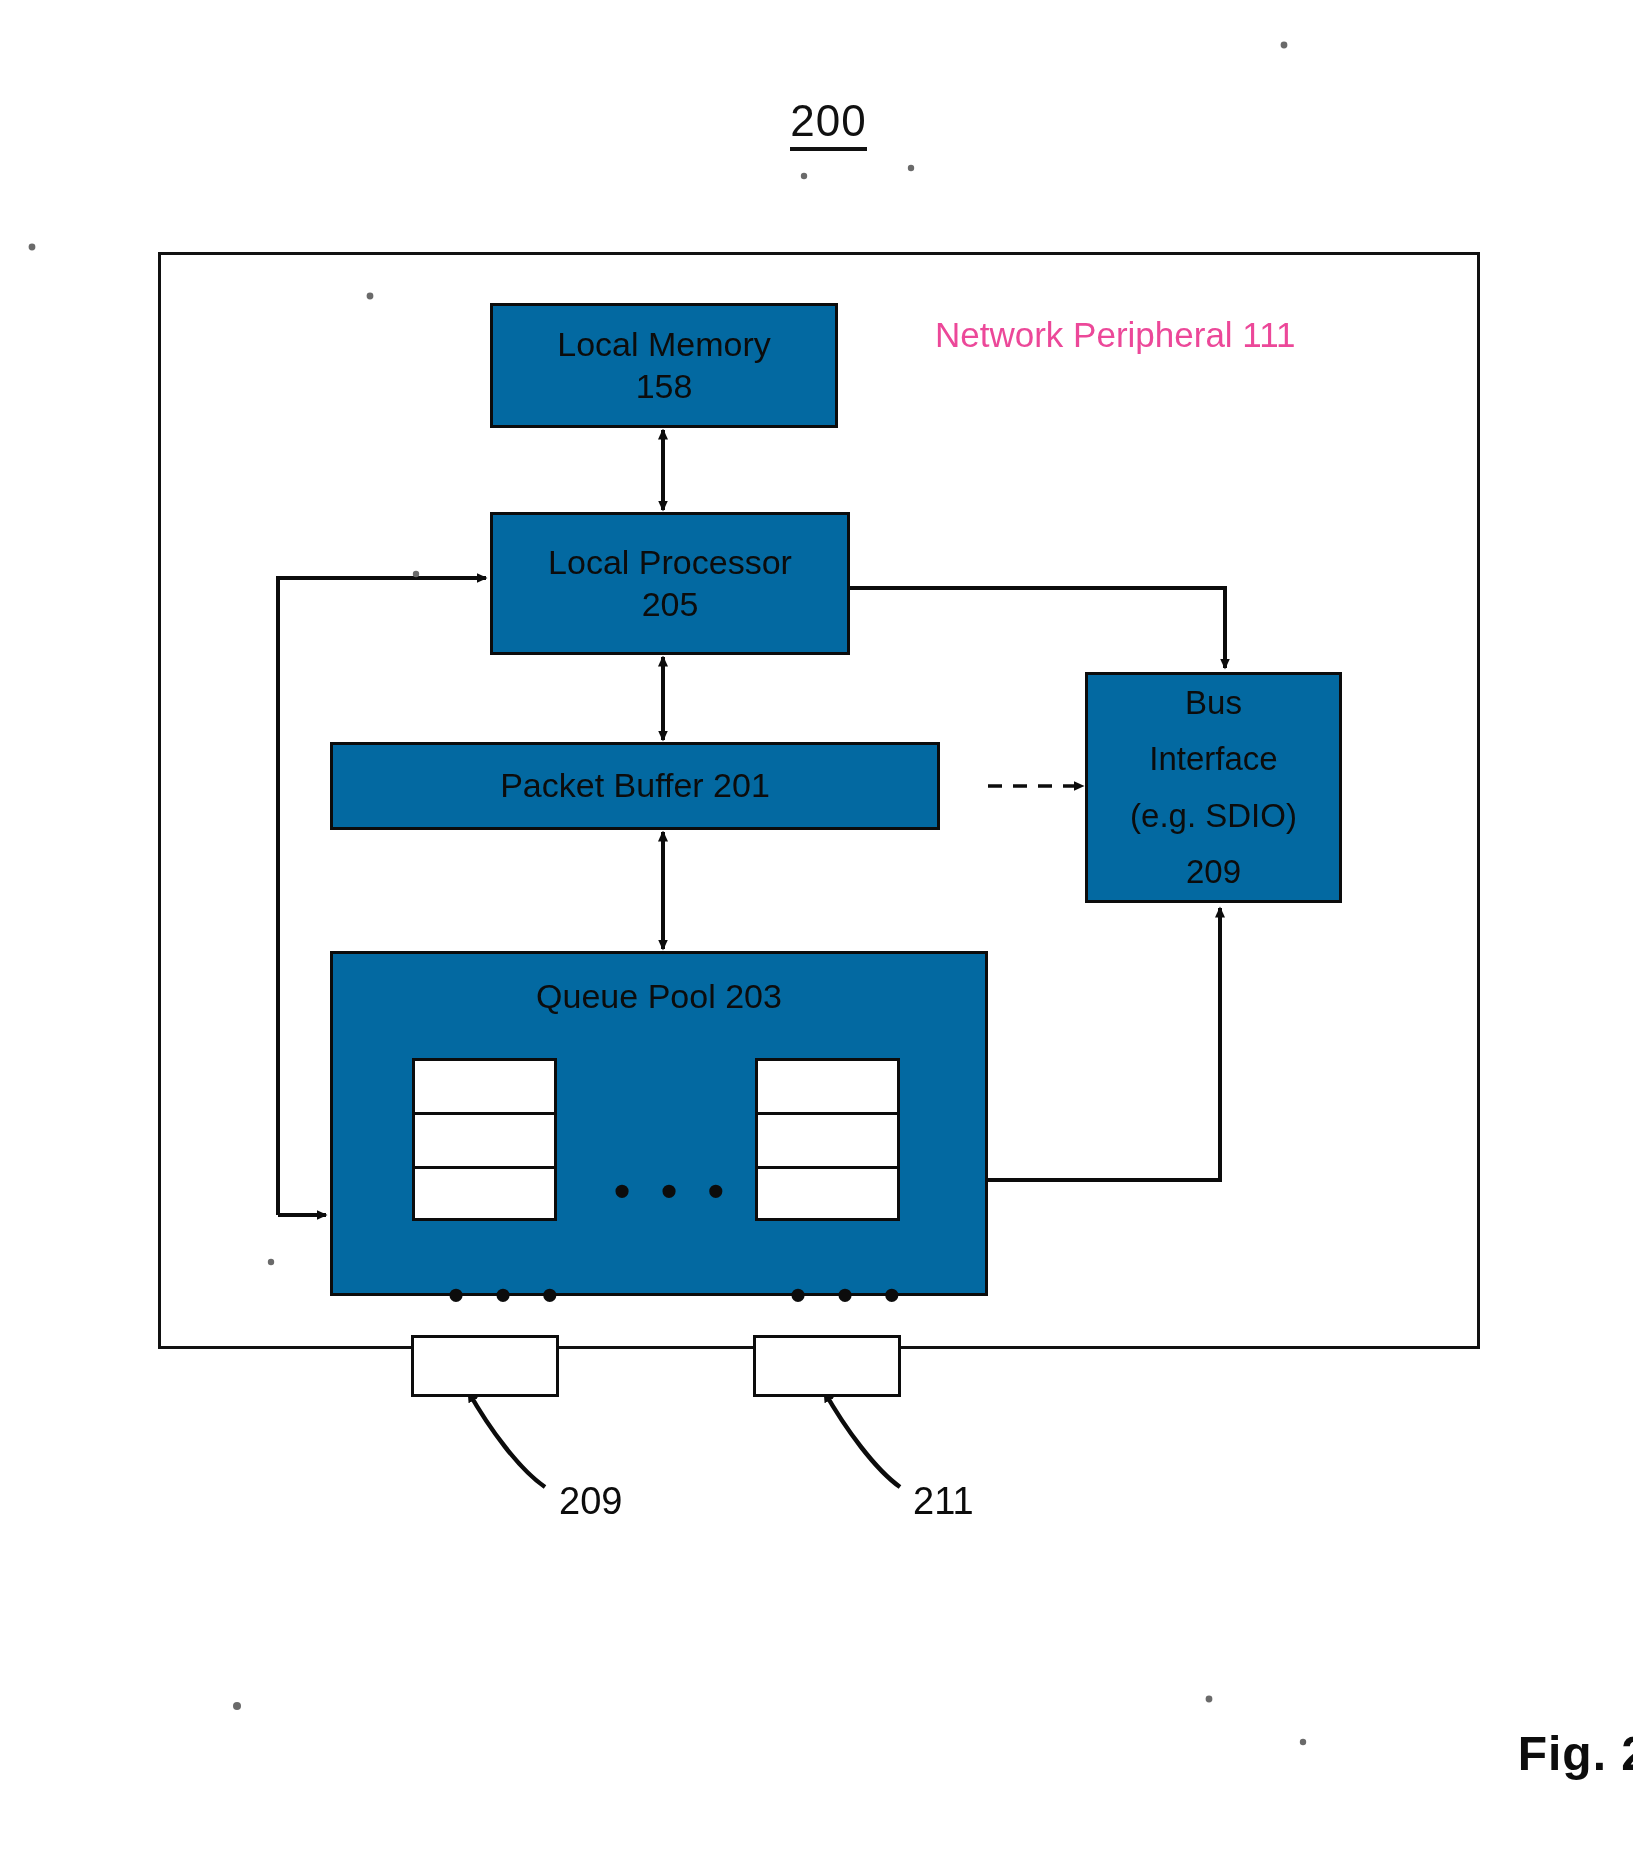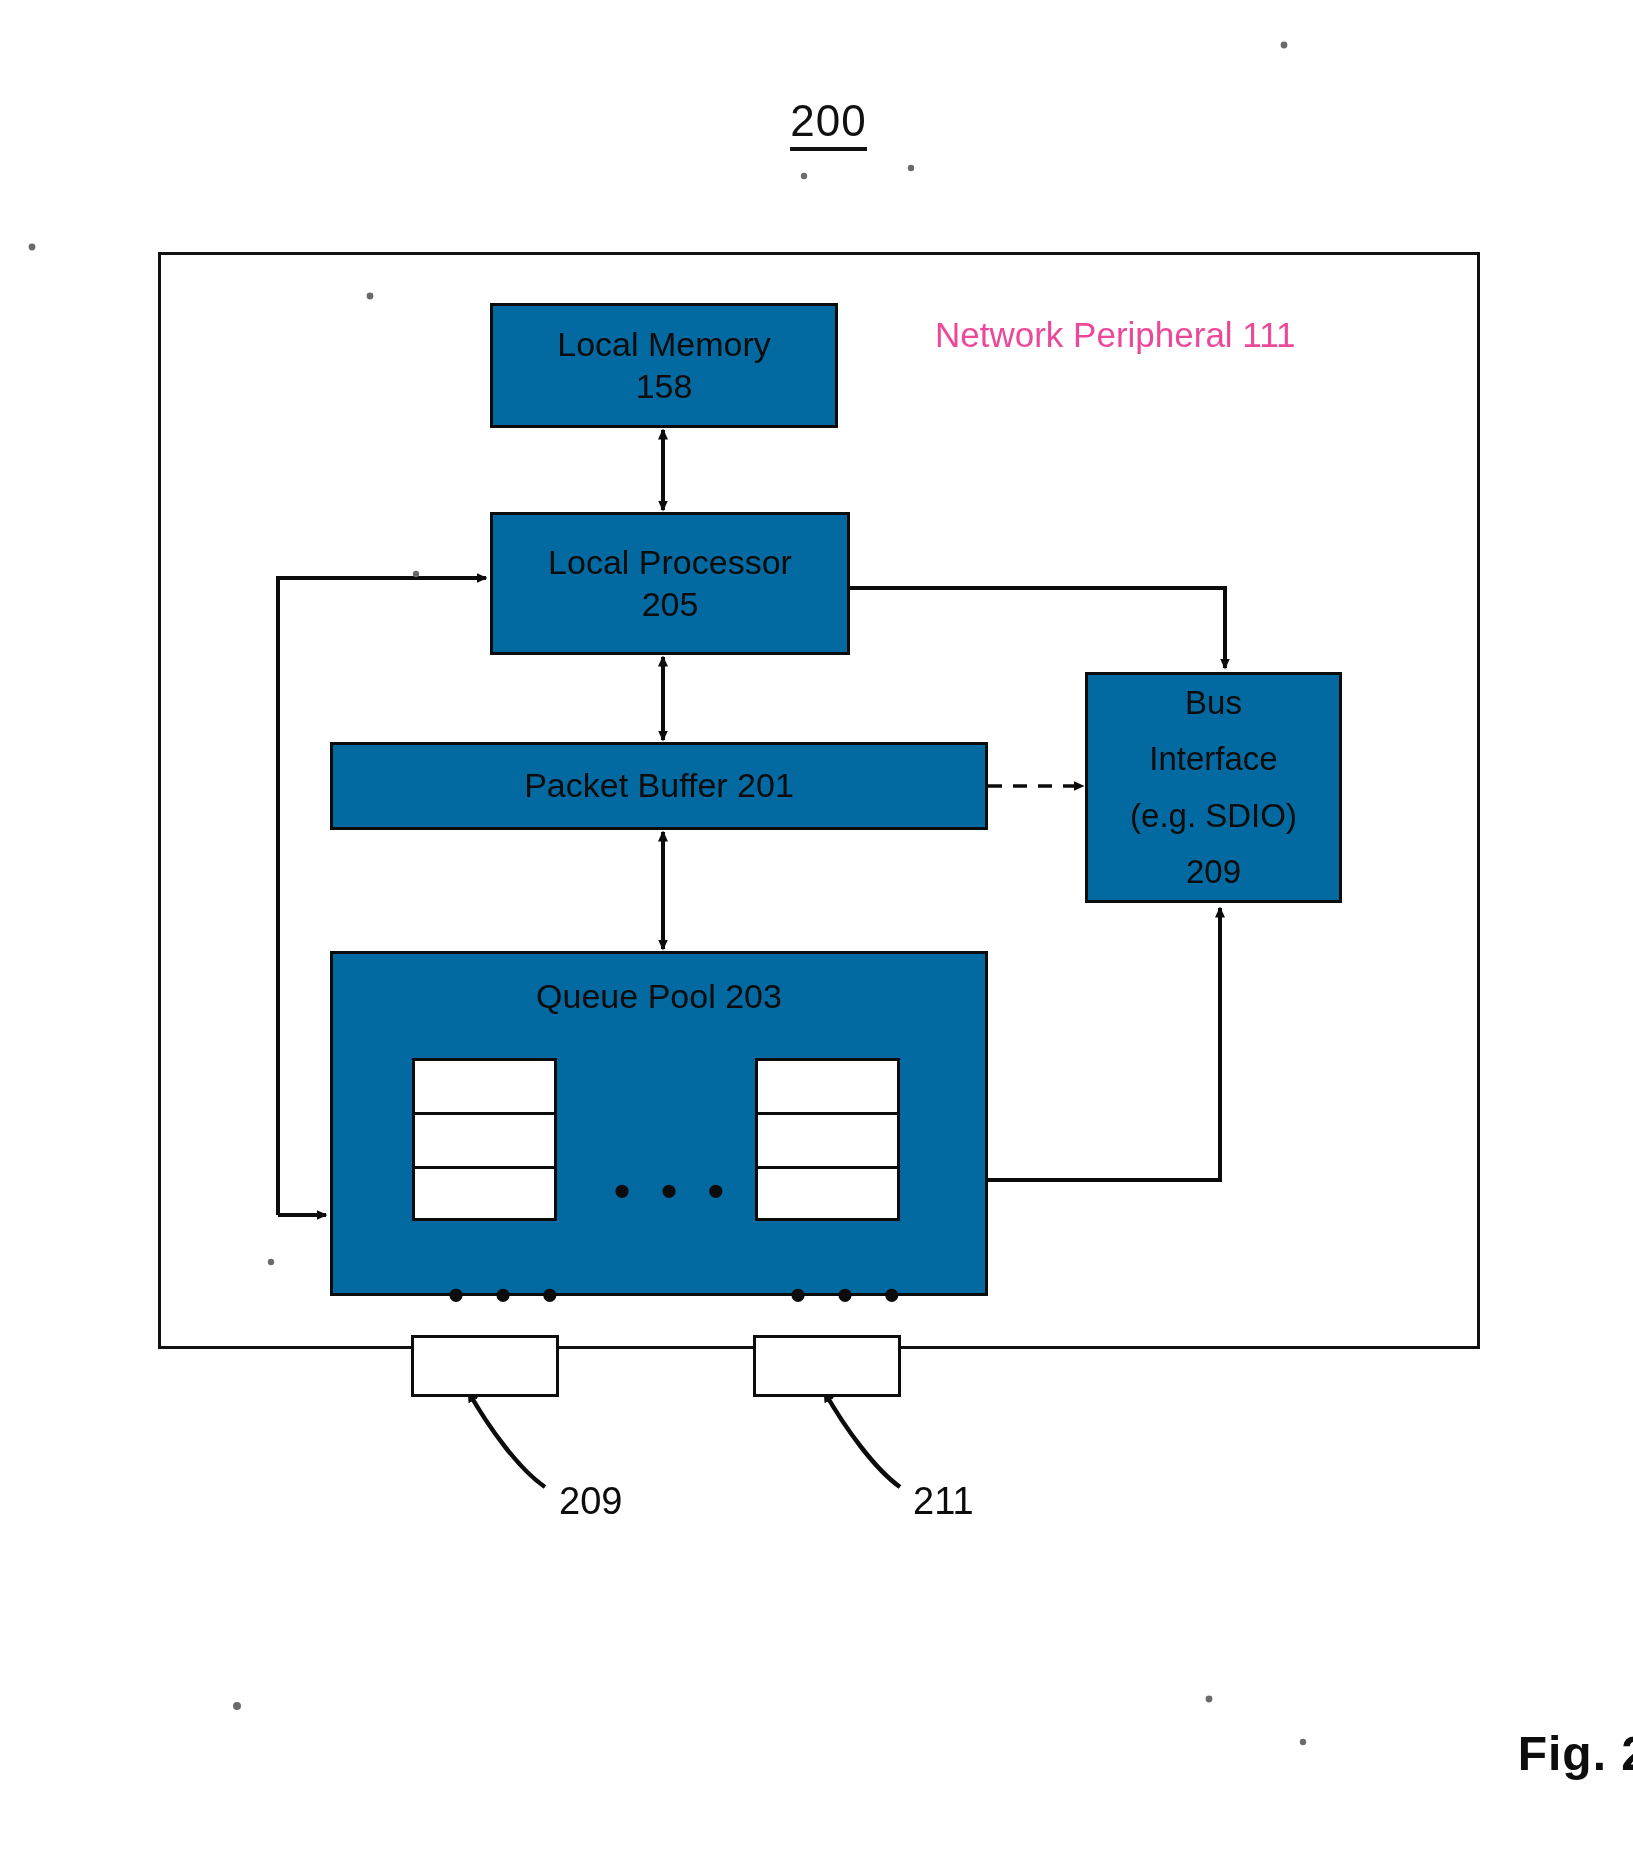--- a/index.html
+++ b/index.html
@@ -68,21 +68,21 @@
     justify-content: center;
     text-align: center;
     font-size: 34px;
     line-height: 1.22;
     color: #0c0c0c;
   }
   .node .ln { display: block; white-space: nowrap; }
 
   #local-memory { left: 490px; top: 303px; width: 348px; height: 125px; }
   #local-processor { left: 490px; top: 512px; width: 360px; height: 143px; }
-  #packet-buffer { left: 330px; top: 742px; width: 658px; height: 88px; font-size: 34px;}
+  #packet-buffer { left: 330px; top: 742px; width: 610px; height: 88px; font-size: 34px;}
   #bus-interface { left: 1085px; top: 672px; width: 257px; height: 231px; font-size: 33px; gap: 16px; }
   #queue-pool {
     left: 330px; top: 951px; width: 658px; height: 345px;
     justify-content: flex-start;
     text-align: right;
   }
   #queue-pool .pool-title {
     margin-top: 22px;
     font-size: 34px;
   }

